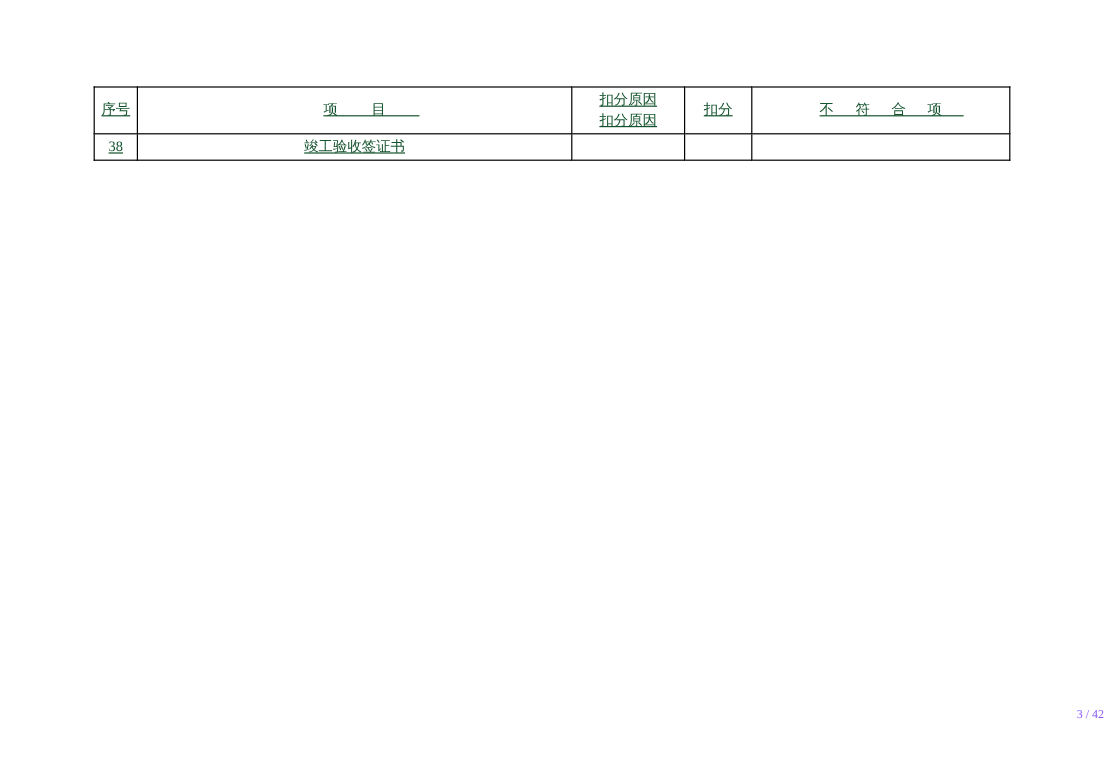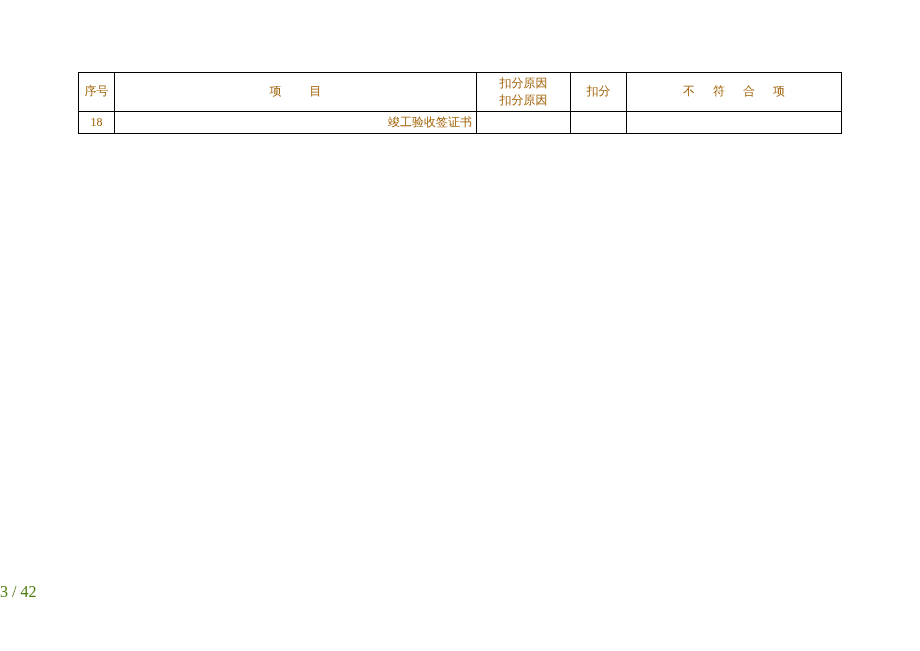--- a/index.html
+++ b/index.html
@@ -14,21 +14,22 @@
       font-family: "SimSun", "宋体", serif;
       position: relative;
     }
     .page-content {
       padding: 72px 78px 0 78px;
     }
     table {
       border-collapse: collapse;
       width: 100%;
       font-size: 12px;
-      color: #a16207;
+      color: #14532d;
+      text-decoration: underline;
     }
     th, td {
       border: 1px solid #000000;
       vertical-align: middle;
       text-align: center;
       padding: 2px 4px;
     }
     th {
       font-weight: normal;
       line-height: 1.4;
@@ -46,31 +47,31 @@
     }
     .col-deduct {
       width: 56px;
     }
     .col-reason {
       width: auto;
       letter-spacing: 18px;
       text-indent: 18px;
     }
     td.col-item-data {
-      text-align: right;
+      text-align: center;
       padding-left: 4px;
     }
     .page-number {
       position: absolute;
       bottom: 50px;
       left: 0;
       right: 0;
-      text-align: left;
-      font-size: 16px;
-      color: #4d7c0f;
+      text-align: right;
+      font-size: 10px;
+      color: #8b5cf6;
       font-family: "SimSun", "宋体", serif;
     }
   </style>
 </head>
 <body>
 
 <div class="page-content">
   <table>
     <thead>
       <tr>
@@ -79,21 +80,21 @@
         <th class="col-nonconform">
           <span>扣分原因</span><br>
           <span>扣分原因</span>
         </th>
         <th class="col-deduct">扣分</th>
         <th class="col-reason">不符合项</th>
       </tr>
     </thead>
     <tbody>
       <tr>
-        <td class="col-seq">18</td>
+        <td class="col-seq">38</td>
         <td class="col-item-data">竣工验收签证书</td>
         <td></td>
         <td></td>
         <td></td>
       </tr>
     </tbody>
   </table>
 </div>
 
 <div class="page-number">

